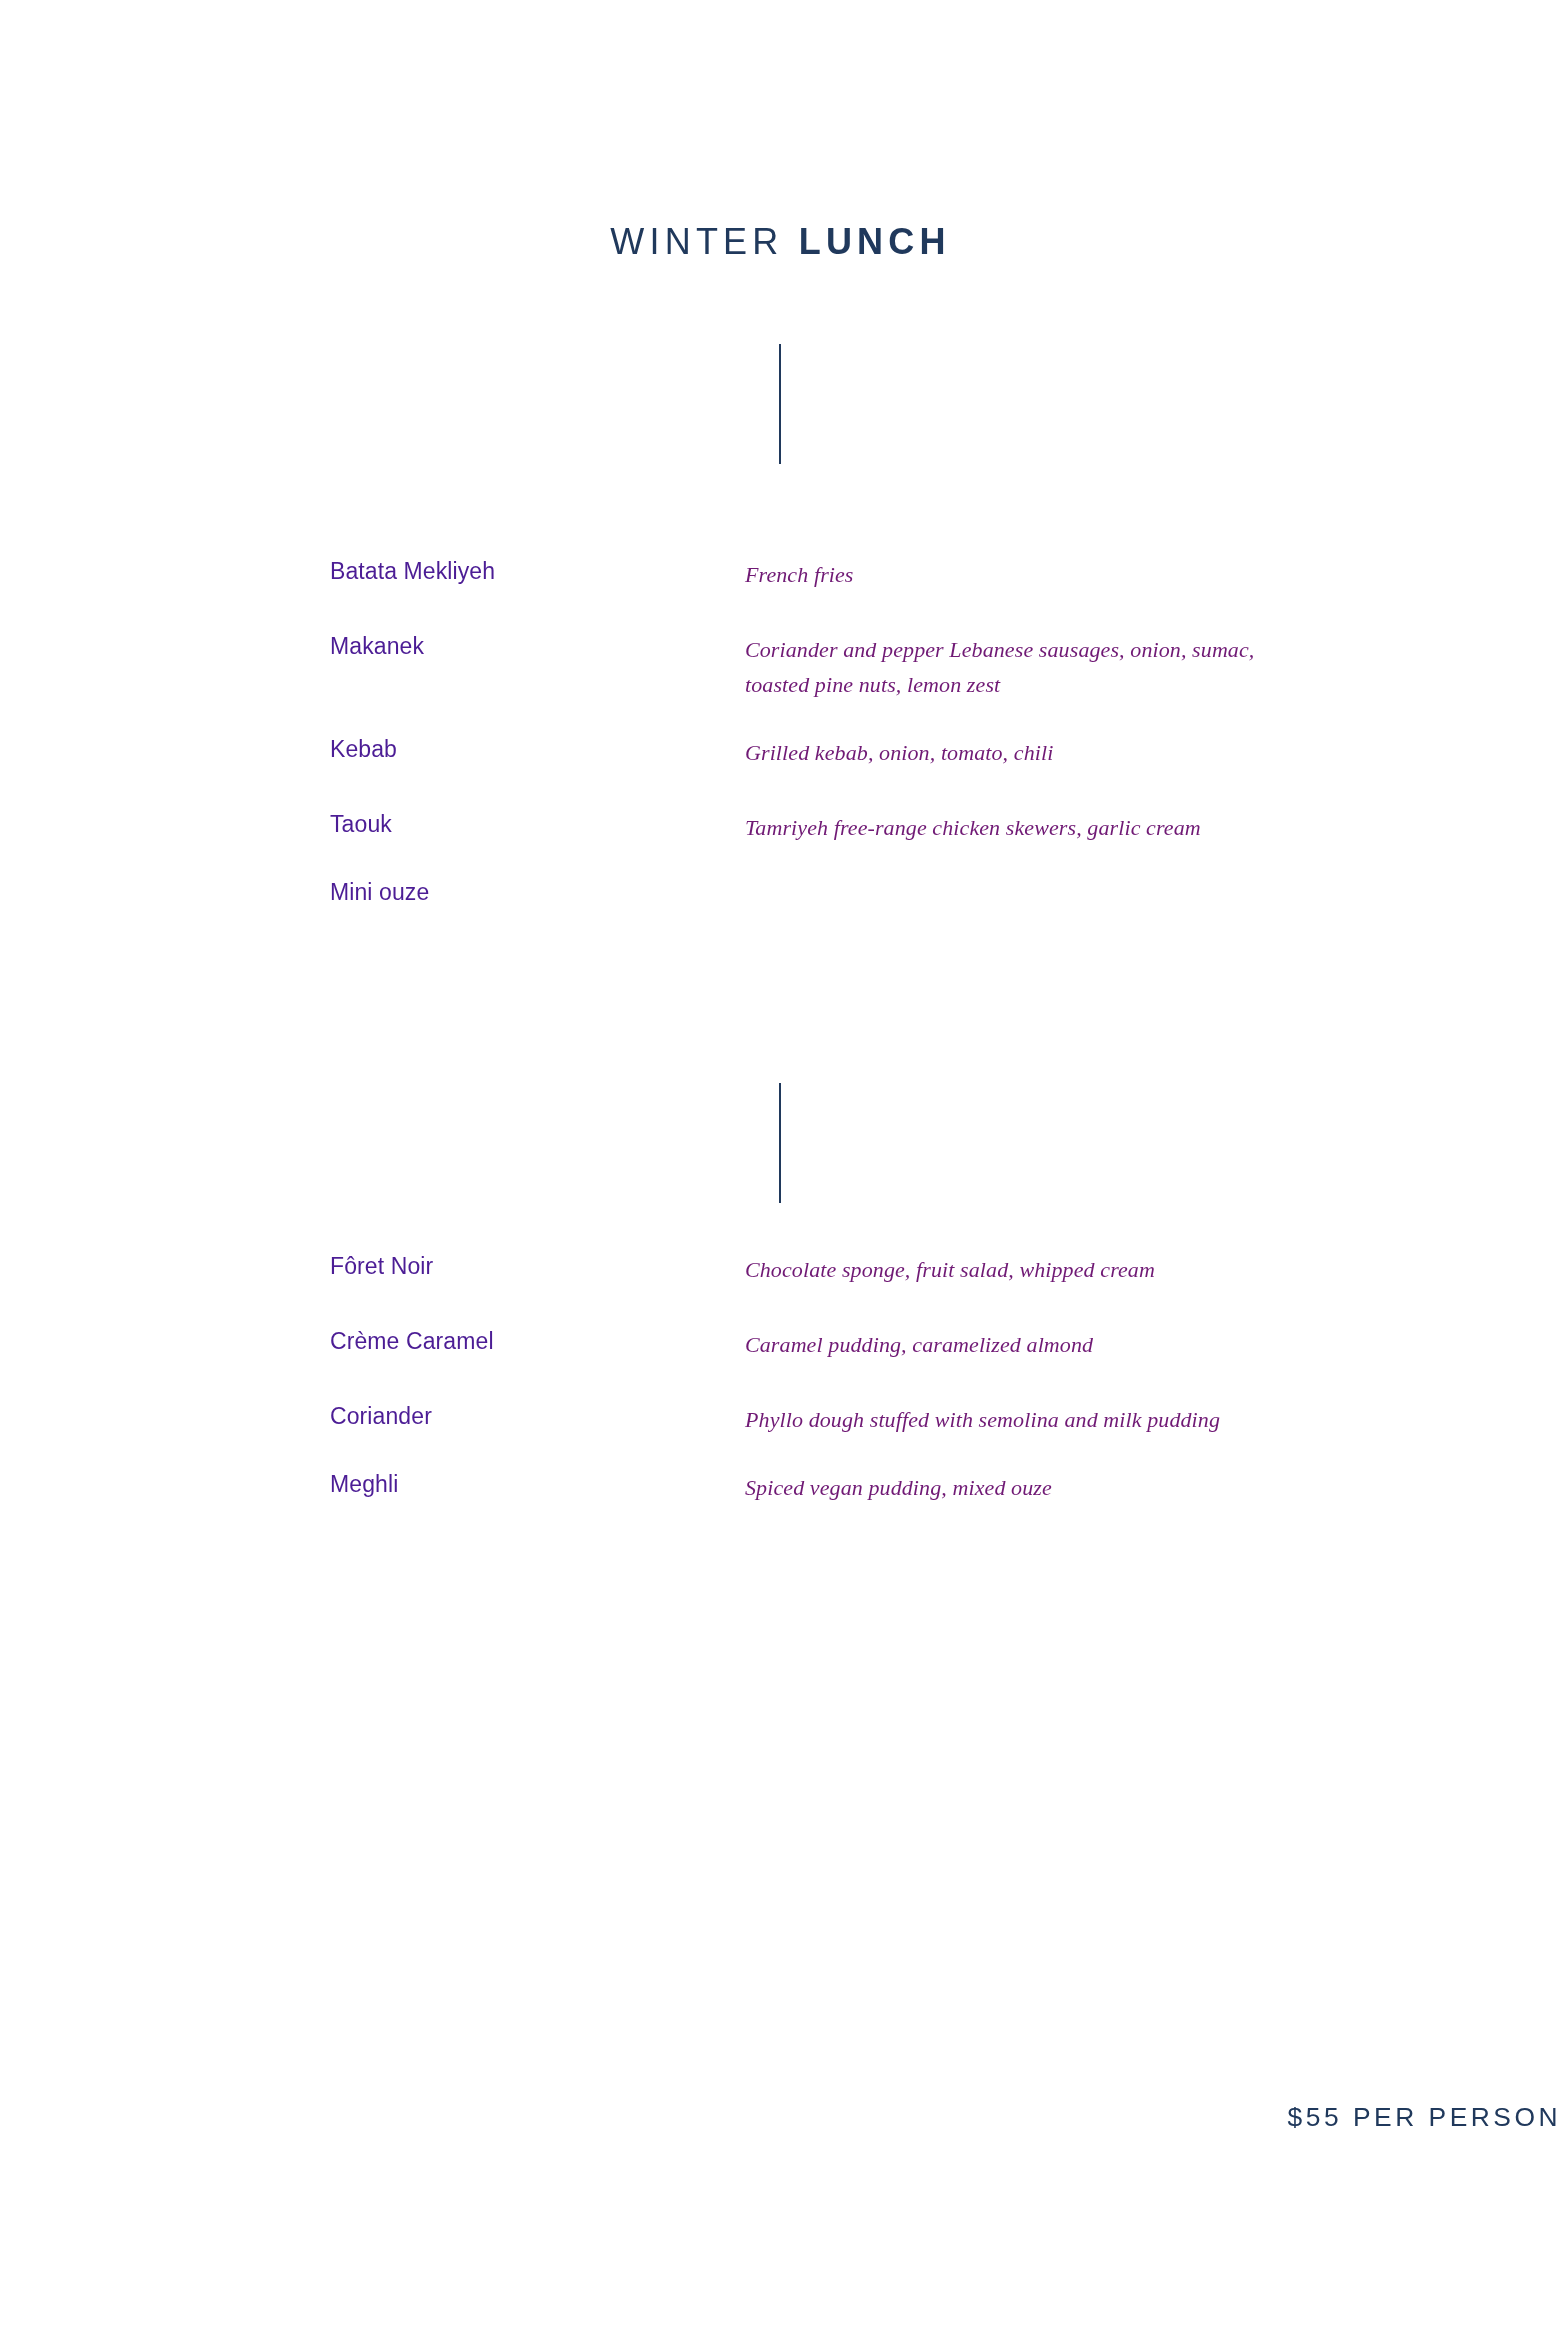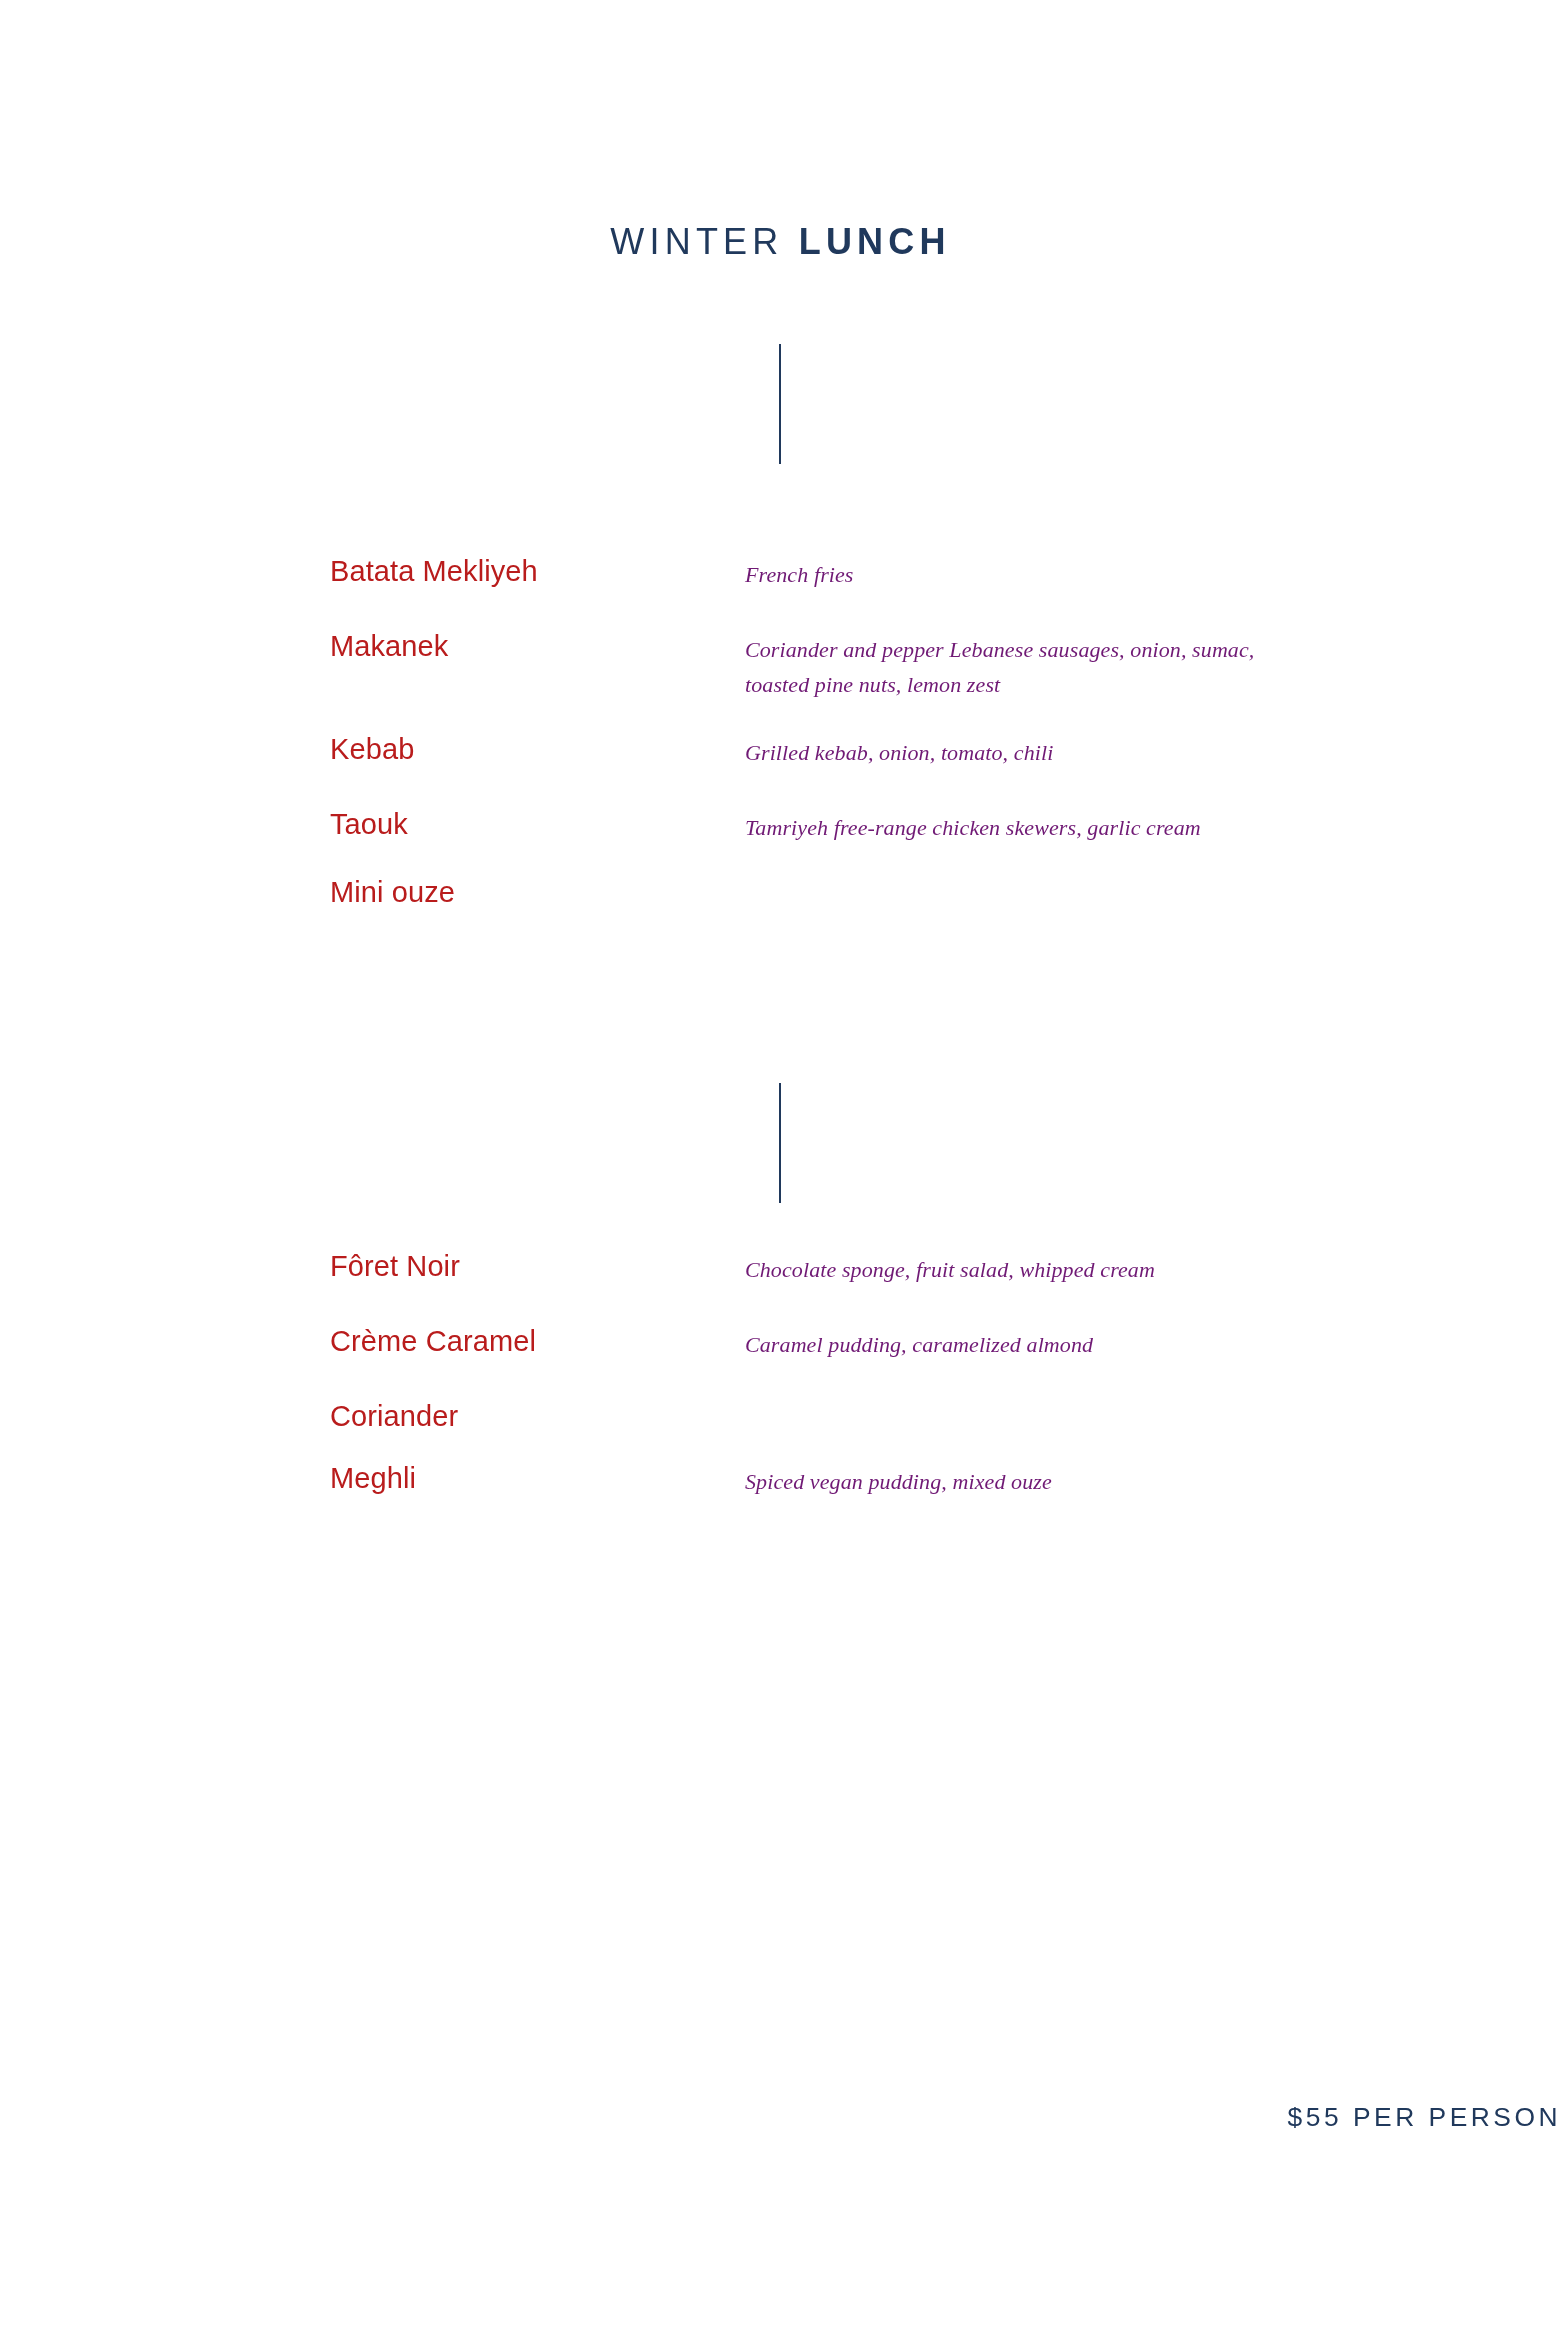--- a/index.html
+++ b/index.html
@@ -70,24 +70,24 @@
     width: 1561px;
     box-sizing: border-box;
     padding-left: 330px;
   }
 
   .item-name {
     flex: 0 0 415px;
     max-width: 415px;
     font-family: "Liberation Sans", sans-serif;
     font-weight: 400;
-    font-size: 29px;
+    font-size: 23px;
     line-height: 29px;
     letter-spacing: 0.1px;
-    color: #b91c1c;
+    color: #4c1d95;
     white-space: nowrap;
   }
 
   .item-desc {
     flex: 0 0 529px;
     max-width: 529px;
     font-family: "Liberation Serif", serif;
     font-style: italic;
     font-weight: 400;
     font-size: 22px;
@@ -172,20 +172,21 @@
       <div class="item-desc">Chocolate sponge, fruit salad, whipped cream</div>
     </div>
 
     <div class="menu-item row-gap-sm">
       <div class="item-name">Crème Caramel</div>
       <div class="item-desc">Caramel pudding, caramelized almond</div>
     </div>
 
     <div class="menu-item row-gap-md">
       <div class="item-name">Coriander</div>
+      <div class="item-desc two-line">Phyllo dough stuffed with semolina and milk pudding</div>
     </div>
 
     <div class="menu-item row-gap-none">
       <div class="item-name">Meghli</div>
       <div class="item-desc">Spiced vegan pudding, mixed ouze</div>
     </div>
 
   </div>
 
   <div class="menu-footer">

